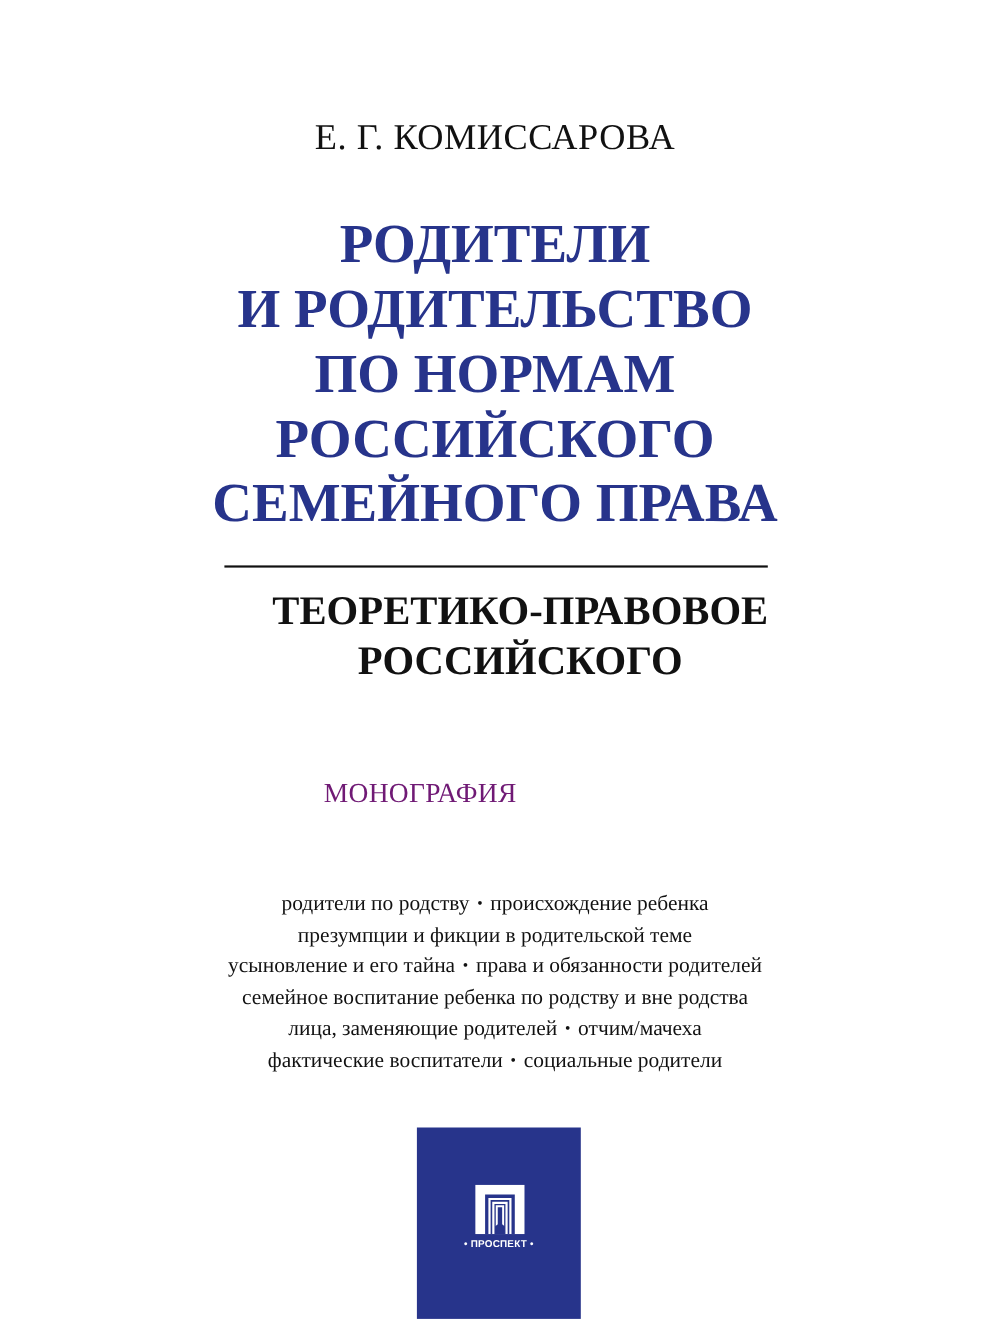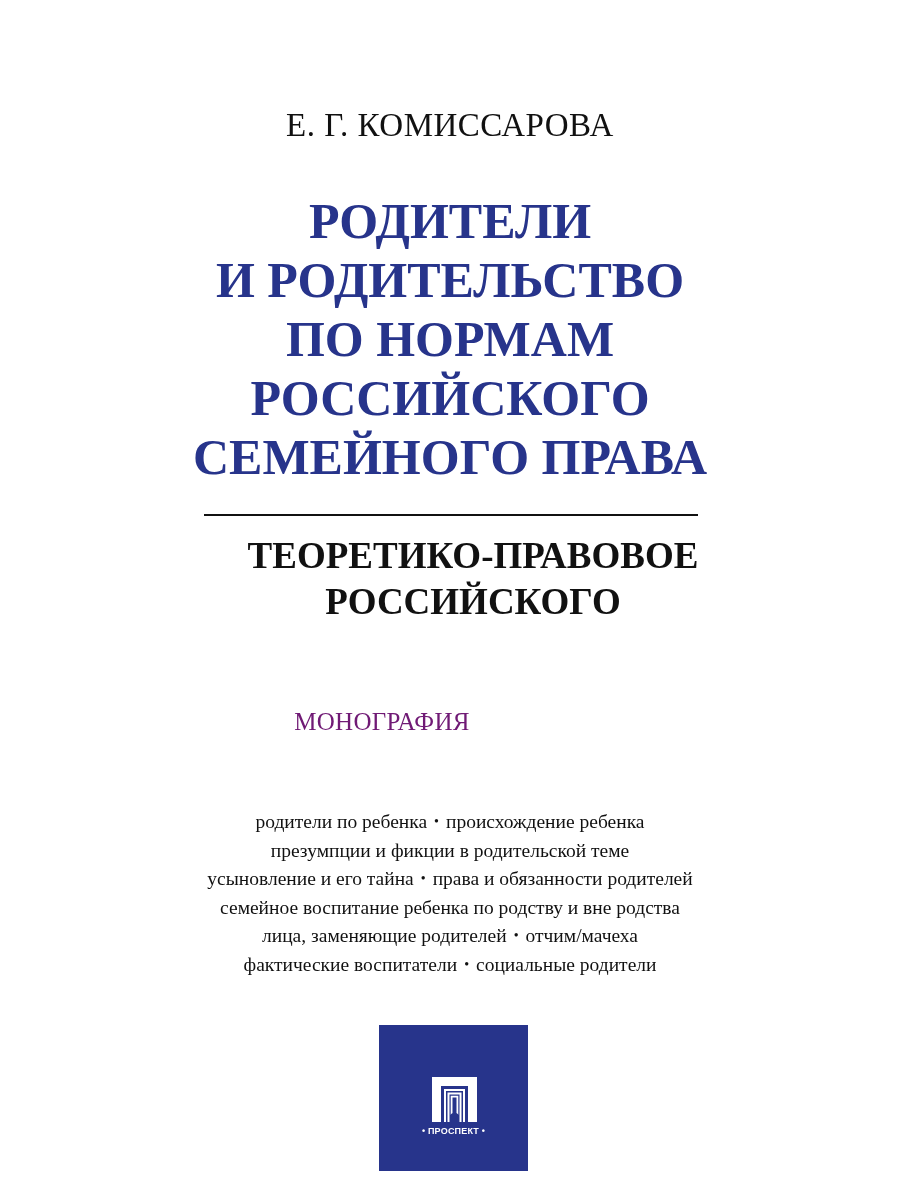--- a/index.html
+++ b/index.html
@@ -87,21 +87,21 @@
       display: inline-block;
       margin: 0 7px;
       font-size: 14px;
       vertical-align: 2px;
     }
     .publisher-block {
       position: absolute;
       left: 379px;
       top: 1025px;
       width: 149px;
-      height: 146px;
+      height: 174px;
       background: #27348b;
     }
     .logo-mark {
       position: absolute;
       left: 53px;
       top: 52px;
       width: 45px;
       height: 45px;
     }
     .publisher-name {
@@ -136,21 +136,21 @@
 
   <div class="subtitle">
     <span class="line">ТЕОРЕТИКО-ПРАВОВОЕ</span>
     <span class="line">РОССИЙСКОГО</span>
   </div>
 
   <div class="genre">МОНОГРАФИЯ</div>
 
   <div class="keywords">
     <span class="kw-line">
-      <span>родители по ребенка</span><span class="sep">•</span><span>происхождение ребенка</span>
+      <span>родители по родству</span><span class="sep">•</span><span>происхождение ребенка</span>
     </span>
     <span class="kw-line">
       <span>презумпции и фикции в родительской теме</span>
     </span>
     <span class="kw-line">
       <span>усыновление и его тайна</span><span class="sep">•</span><span>права и обязанности родителей</span>
     </span>
     <span class="kw-line">
       <span>семейное воспитание ребенка по родству и вне родства</span>
     </span>

